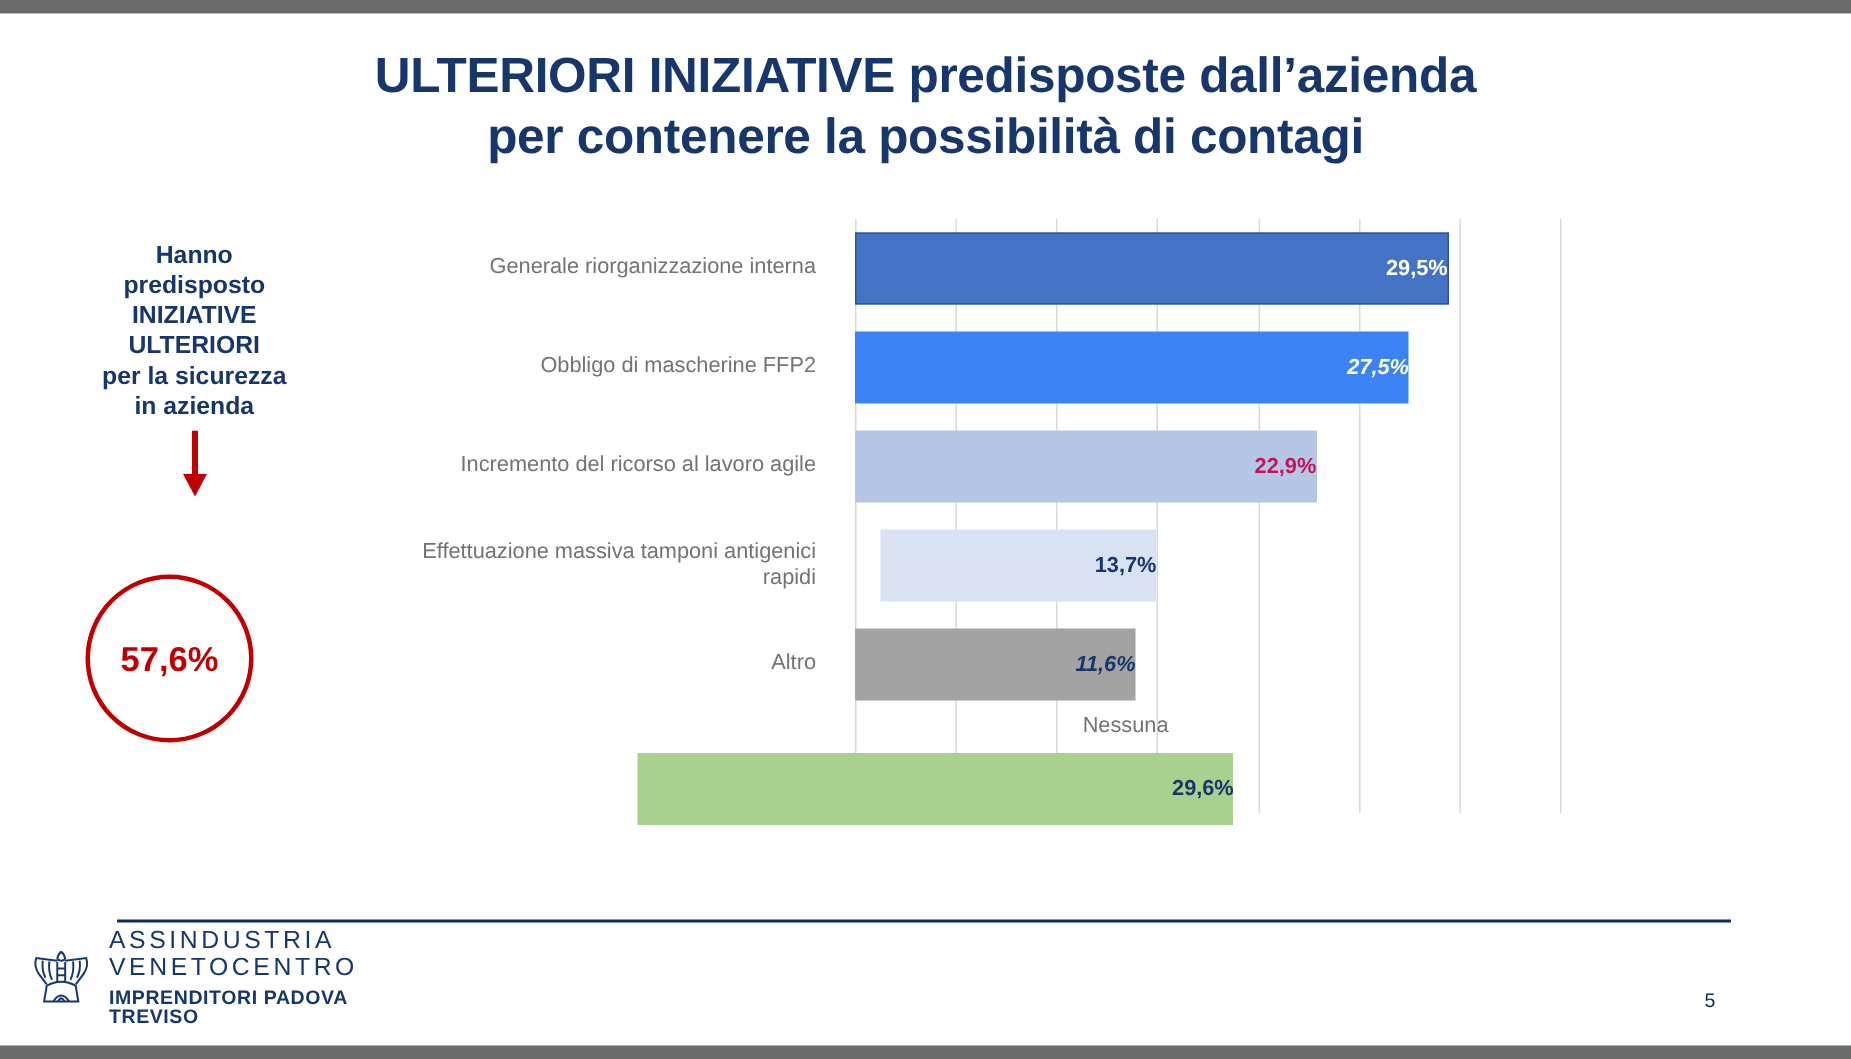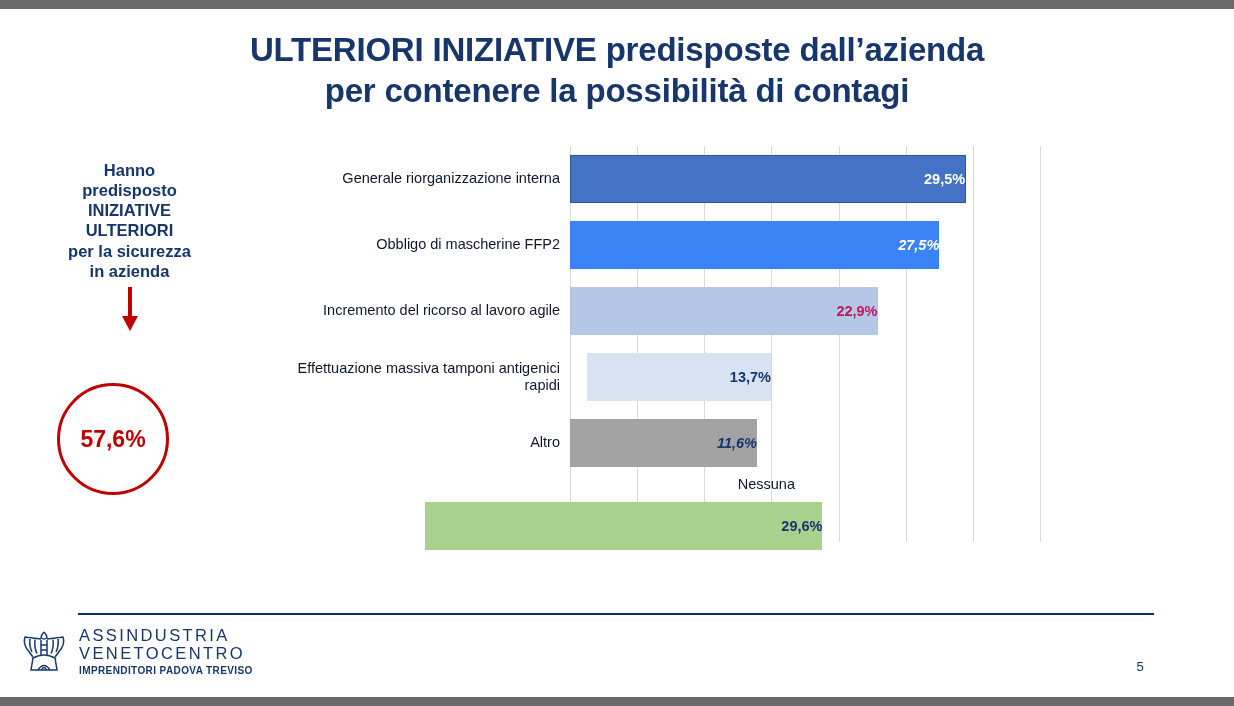--- a/index.html
+++ b/index.html
@@ -47,22 +47,22 @@
   }
   .gridline{
     position:absolute;top:0;width:1px;height:396px;background:#d9d9d9;
   }
   .rows{position:absolute;left:0;top:0;width:760px;height:396px;}
   .row{
     position:absolute;left:0;width:760px;height:66px;
     display:flex;align-items:center;
   }
   .cat-label{
-    width:290px;padding-right:10px;box-sizing:border-box;
-    text-align:right;color:#0f172a;font-size:14.5px;line-height:1.2;
+    width:290px;padding-right:26px;box-sizing:border-box;
+    text-align:right;color:#737373;font-size:14.5px;line-height:1.2;
   }
   .bar-area{position:relative;width:470px;height:66px;}
   .bar{
     position:absolute;left:0;top:9px;height:48px;
     display:flex;align-items:center;justify-content:flex-end;
     box-sizing:border-box;
   }
   .bar-value{font-weight:bold;font-size:14.5px;}
 </style>
 </head>
@@ -181,19 +181,19 @@
         <path d="M23 20 L29 20"></path>
         <path d="M23 25 L29 25"></path>
         <path d="M15 33 q11 -6 22 0 l2 12 h-26 z"></path>
         <path d="M20 45 q6 -9 12 0"></path>
         <path d="M23.5 45 q2.5 -5 5 0"></path>
       </g>
     </svg>
     <div style="line-height:1;">
       <div style="color:#17366b;font-size:16.5px;letter-spacing:2.4px;font-weight:normal;">ASSINDUSTRIA</div>
       <div style="color:#17366b;font-size:16.5px;letter-spacing:2.4px;font-weight:normal;margin-top:2px;">VENETOCENTRO</div>
-      <div style="color:#17366b;font-size:10px;letter-spacing:0.4px;font-weight:bold;margin-top:4px;">IMPRENDITORI PADOVA TREVISO</div>
+      <div style="color:#17366b;font-size:13px;letter-spacing:0.4px;font-weight:bold;margin-top:4px;">IMPRENDITORI PADOVA TREVISO</div>
     </div>
   </div>
 
   <div style="position:absolute;left:1125px;top:659px;width:30px;text-align:center;color:#0d2d5e;font-size:13px;">5</div>
 
 </div>
 
 </body></html>

